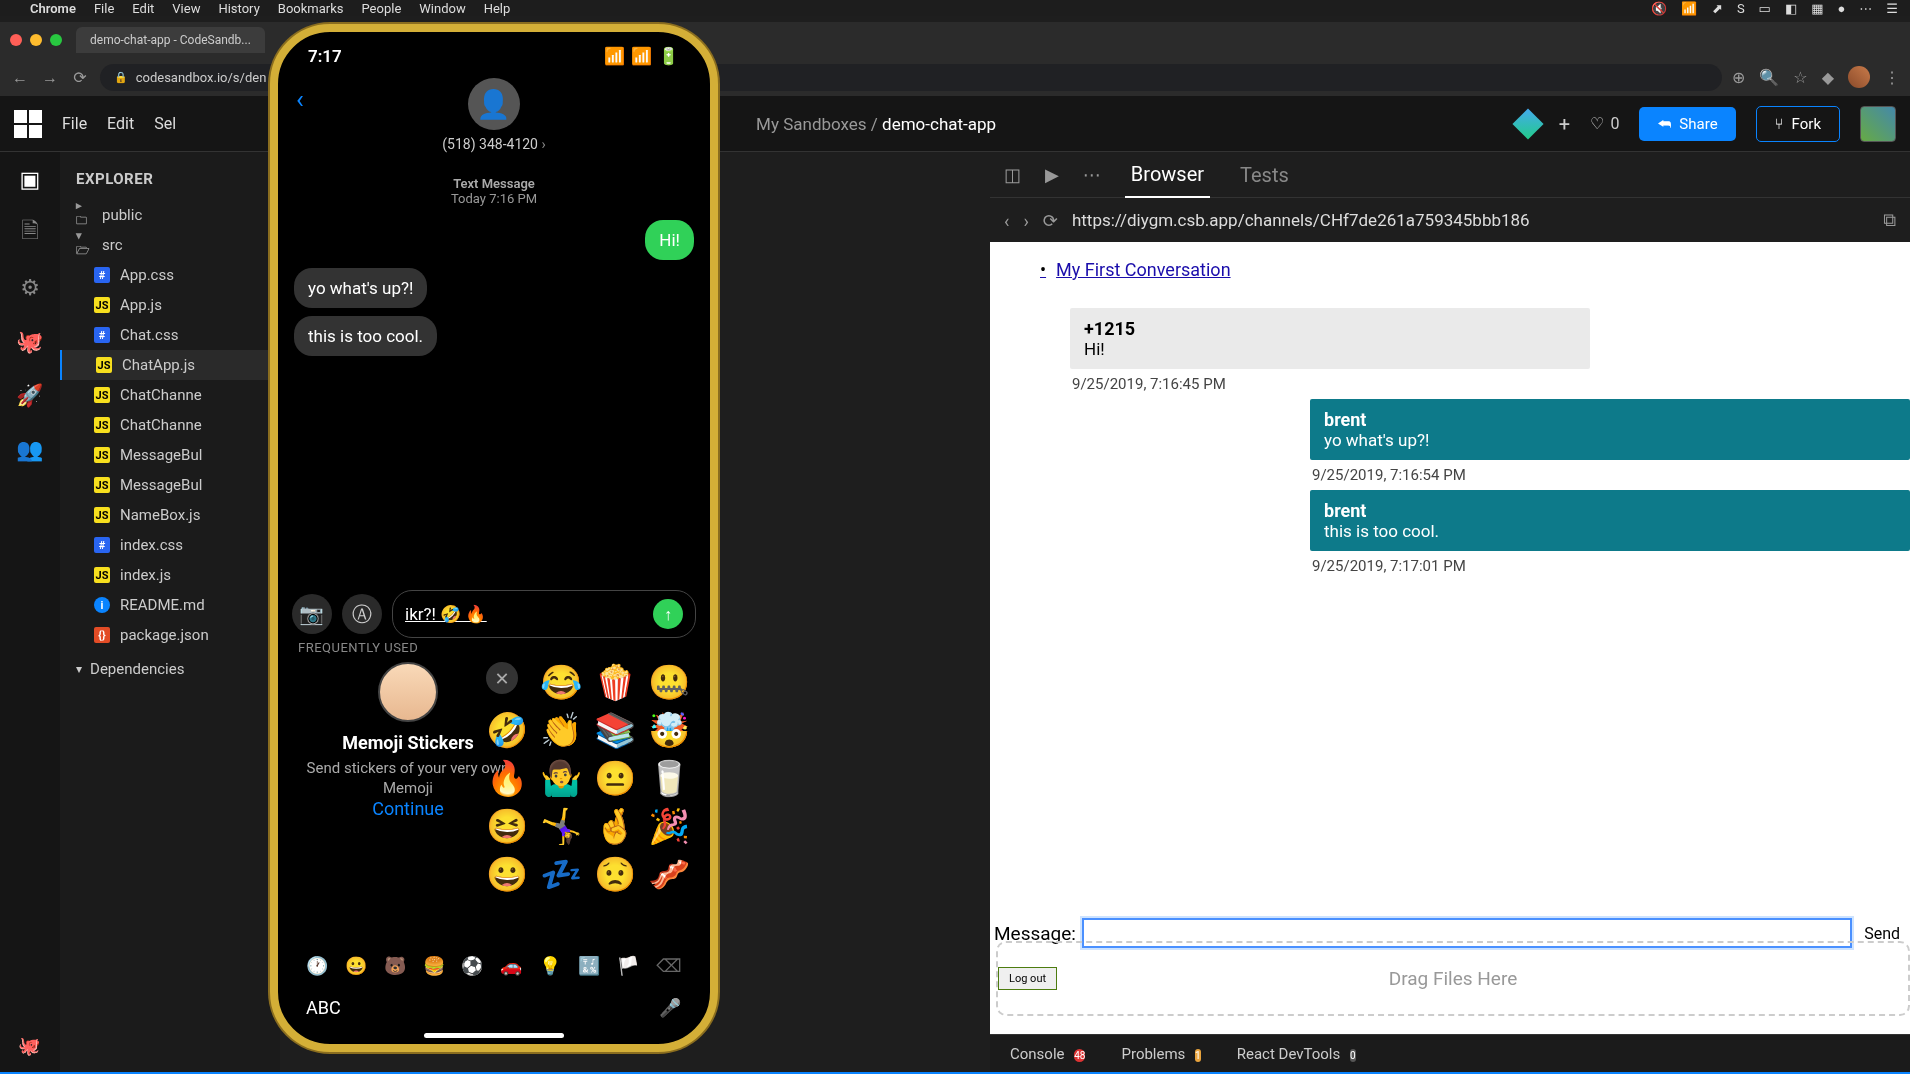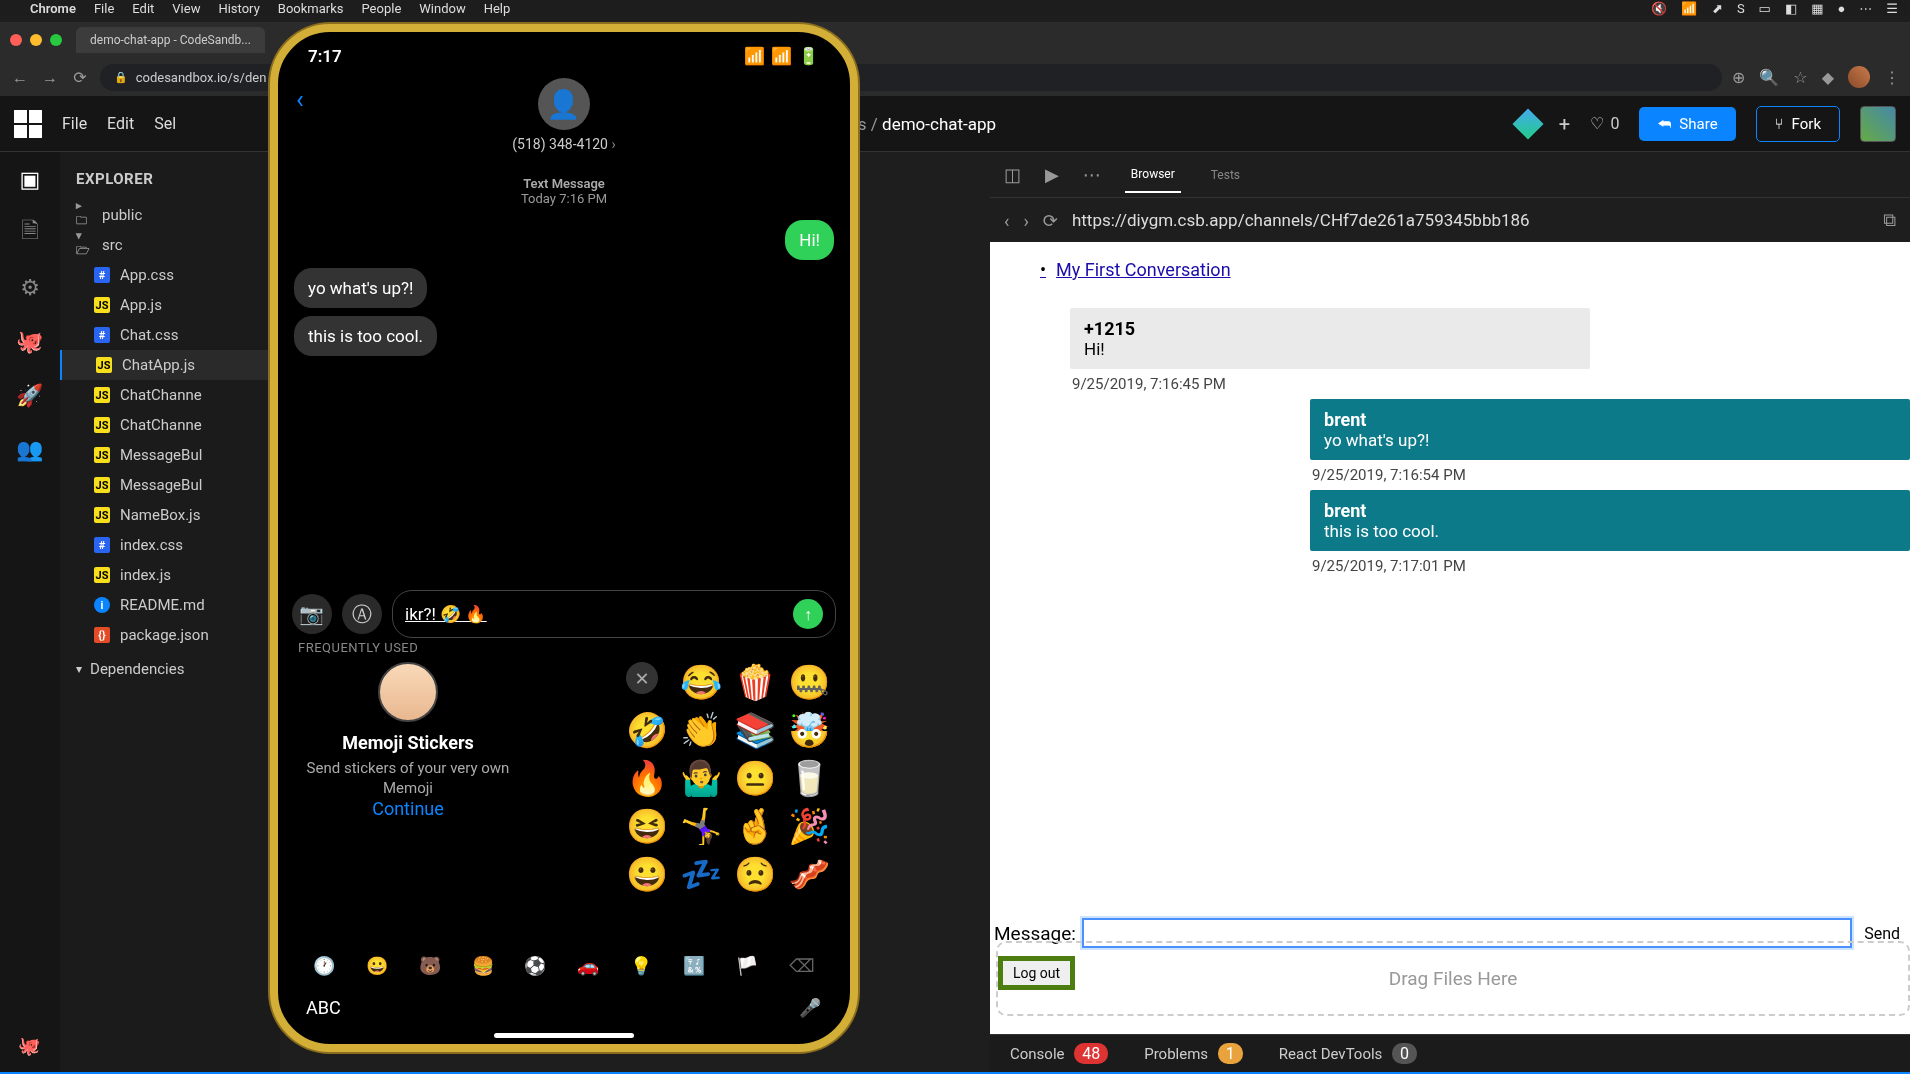--- a/index.html
+++ b/index.html
@@ -63,21 +63,21 @@
 .deps .chev { font-size: 12px; }
 
 
 .editor { flex: 1; background: #1e1e1e; position: relative; }
 .editor .code-hint { position: absolute; top: 530px; left: 0; font-family: monospace; font-size: 16px; color: #ce9178; }
 
 
 .preview-pane { width: 920px; background: #1e1e1e; display: flex; flex-direction: column; }
 .preview-tabs { height: 46px; display: flex; align-items: center; border-bottom: 1px solid #333; padding: 0 14px; gap: 24px; }
 .preview-tabs .ptab-icon { color: #999; font-size: 18px; cursor: pointer; }
-.preview-tabs .ptab { font-size: 12px; color: #888; padding: 10px 6px; cursor: pointer; }
+.preview-tabs .ptab { font-size: 20px; color: #888; padding: 10px 6px; cursor: pointer; }
 .preview-tabs .ptab.active { color: #fff; border-bottom: 2px solid #fff; }
 .preview-url { height: 44px; display: flex; align-items: center; padding: 0 14px; gap: 14px; }
 .preview-url .pnav { font-size: 18px; color: #999; cursor: pointer; }
 .preview-url .purl { flex: 1; font-size: 17px; color: #ddd; }
 .preview-url .popen { font-size: 18px; color: #999; cursor: pointer; }
 
 .app-frame { flex: 1; background: #fff; color: #000; position: relative; overflow: hidden; padding: 0; }
 .app-link { color: #1a0dab; text-decoration: underline; padding: 17px 0 8px 50px; display: block; font-size: 18px; }
 .app-link::before { content: "•"; color: #000; margin-right: 10px; }
 .chat-scroll { padding: 20px 0 0 80px; }
@@ -88,32 +88,32 @@
 .msg.me { margin-left: 240px; max-width: 620px; }
 .msg .sender { font-weight: 700; font-size: 18px; }
 .msg .text { font-size: 17px; }
 .msg .time { font-size: 15px; color: #444; margin-top: 6px; padding-left: 2px; }
 .msg.me .time { color: #444; }
 .compose { position: absolute; bottom: 80px; left: 0; right: 0; padding: 6px 4px; display: flex; align-items: center; gap: 6px; }
 .compose label { font-size: 19px; }
 .compose input { flex: 1; border: 2px solid #4a90ff; padding: 4px 6px; font-size: 15px; outline: 2px solid #cde3ff; }
 .compose .send { font-size: 16px; padding: 2px 6px; }
 .dropzone { position: absolute; bottom: 18px; left: 6px; right: 0; border: 2px dashed #ccc; border-radius: 10px; padding: 24px; text-align: center; color: #999; font-size: 19px; }
-.logout { position: absolute; bottom: 44px; left: 8px; background: #efefef; border: 5px solid #4d7c0f; padding: 4px 10px; font-size: 14px; z-index: 2; }
+.logout { position: absolute; bottom: 44px; left: 8px; background: #efefef; border: 1px solid #4d7c0f; padding: 4px 10px; font-size: 11px; z-index: 2; }
 
 .console-bar { height: 38px; background: #1b1b1b; display: flex; align-items: center; padding: 0 20px; gap: 36px; font-size: 15px; color: #ccc; border-top: 1px solid #333; }
-.console-bar .badge { background: #d33; color: #fff; border-radius: 10px; padding: 1px 8px; font-size: 16px; margin-left: 6px; }
+.console-bar .badge { background: #d33; color: #fff; border-radius: 10px; padding: 1px 0; font-size: 10px; margin-left: 6px; }
 .console-bar .badge.warn { background: #e8a33d; }
 .console-bar .badge.gray { background: #555; }
 
 
 .status-bar { height: 28px; background: #0a84ff; display: flex; align-items: center; justify-content: flex-end; padding: 0 18px; gap: 22px; font-size: 14px; color: #fff; }
 
 
-.iphone { position: absolute; top: 24px; left: 270px; width: 588px; height: 1028px; border-radius: 60px; background: #000; border: 8px solid #d4af37; box-shadow: 0 0 0 2px #8a6d1f; z-index: 100; overflow: hidden; }
+.iphone { position: absolute; top: 24px; left: 270px; width: 448px; height: 1028px; border-radius: 60px; background: #000; border: 8px solid #d4af37; box-shadow: 0 0 0 2px #8a6d1f; z-index: 100; overflow: hidden; }
 .iphone .notch { position: absolute; top: 0; left: 50%; transform: translateX(-50%); width: 200px; height: 32px; background: #000; border-radius: 0 0 20px 20px; z-index: 10; }
 .iphone .status { display: flex; justify-content: space-between; padding: 14px 30px 4px; font-size: 17px; font-weight: 600; color: #fff; }
 .iphone .status .right { display: flex; gap: 6px; align-items: center; }
 .iphone .header { text-align: center; padding: 8px 0 10px; position: relative; }
 .iphone .back { position: absolute; left: 18px; top: 14px; color: #0a84ff; font-size: 26px; }
 .iphone .avatar-c { width: 52px; height: 52px; border-radius: 50%; background: #555; margin: 0 auto 6px; display: flex; align-items: center; justify-content: center; color: #bbb; font-size: 28px; }
 .iphone .phone { font-size: 14px; color: #ccc; }
 .iphone .phone::after { content: " ›"; color: #888; }
 .iphone .meta { text-align: center; font-size: 13px; color: #999; margin: 14px 0 10px; }
 .iphone .meta .bold { font-weight: 600; color: #aaa; }

